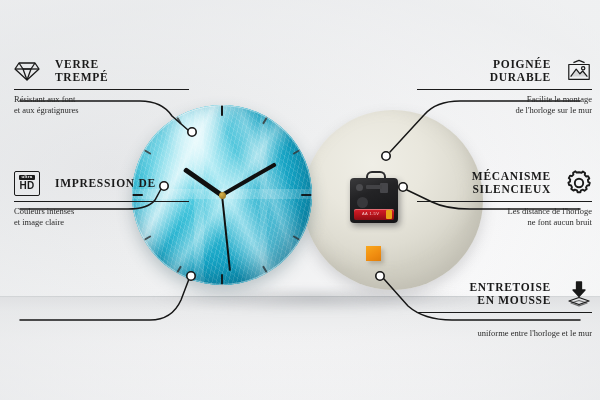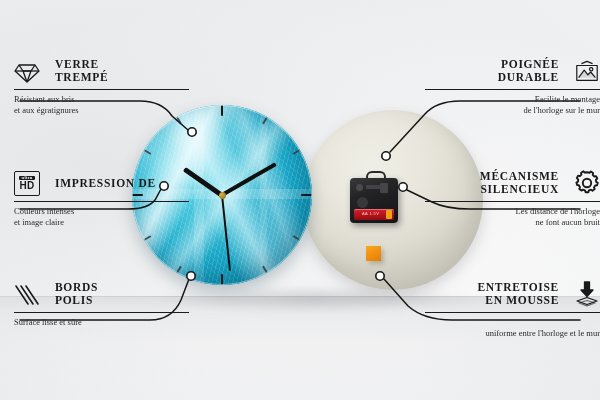--- a/index.html
+++ b/index.html
@@ -87,28 +87,28 @@
   .hand{position:absolute;left:50%;top:50%;transform-origin:0% 50%;}
   .hand-hour{width:46px;height:5px;margin-top:-2.5px;background:#101010;border-radius:3px 2px 2px 3px;}
   .hand-min{width:62px;height:4px;margin-top:-2px;background:#101010;border-radius:3px 2px 2px 3px;}
   .hand-sec{width:76px;height:2px;margin-top:-1px;background:#111;}
   .hand-cap{position:absolute;left:50%;top:50%;width:7px;height:7px;margin:-3.5px 0 0 -3.5px;border-radius:50%;
     background:radial-gradient(circle at 35% 35%,#d8b24a,#8a6a1c);}
 
   
   .callout{position:absolute;width:175px;}
   .callout.left{text-align:left;left:14px;}
-  .callout.right{text-align:right;right:0;}
+  .callout.right{text-align:right;right:8px;}
   .co-head{display:flex;align-items:center;gap:15px;}
   .callout.right .co-head{justify-content:flex-end;}
   .co-title{font-family:"Liberation Serif",serif;font-weight:bold;font-size:11.5px;line-height:13px;
     letter-spacing:.7px;color:#1a1a1a;text-transform:uppercase;}
   .co-rule{height:1px;background:#1b1b1b;margin:5px 0 4px 0;}
   .co-sub{font-family:"Liberation Serif",serif;font-size:8.5px;line-height:10.5px;color:#2a2a2a;}
-  .co-icon{flex:0 0 auto;width:26px;height:26px;color:#1a1a1a;display:flex;align-items:flex-end;justify-content:center;}
+  .co-icon{flex:0 0 auto;width:26px;height:26px;color:#1a1a1a;display:flex;align-items:center;justify-content:center;}
   .co-icon svg{display:block;}
 
   .hdicon{width:28px;height:23px;border:1.6px solid #1a1a1a;border-radius:2px;
     display:flex;flex-direction:column;align-items:center;justify-content:center;line-height:1;}
   .hdicon .u{font-family:"Liberation Sans",sans-serif;font-size:4.4px;font-weight:bold;letter-spacing:.3px;
     background:#1a1a1a;color:#fff;padding:0 2px;border-radius:1px;}
   .hdicon .h{font-family:"Liberation Sans",sans-serif;font-size:10px;font-weight:bold;letter-spacing:.2px;margin-top:1px;}
 
   svg.lines{position:absolute;left:0;top:0;width:600px;height:400px;pointer-events:none;}
 </style>
@@ -227,21 +227,21 @@
             <path d="M9,9 H17"></path>
           </g>
         </svg>
       </span>
       <span class="co-title">
         <span>VERRE</span><br><span>TREMPÉ</span>
       </span>
     </div>
     <div class="co-rule"></div>
     <div class="co-sub">
-      <span>Résistant aux bris</span><br><span>et aux égratignures</span>
+      <span>Résistant aux font</span><br><span>et aux égratignures</span>
     </div>
   </div>
 
   <div class="callout left" style="top:170px;">
     <div class="co-head">
       <span class="co-icon">
         <span class="hdicon">
           <span class="u">ultra</span>
           <span class="h">HD</span>
         </span>
@@ -249,40 +249,20 @@
       <span class="co-title">
         <span>IMPRESSION DE</span><br>
       </span>
     </div>
     <div class="co-rule"></div>
     <div class="co-sub">
       <span>Couleurs intenses</span><br><span>et image claire</span>
     </div>
   </div>
 
-  <div class="callout left" style="top:281px;">
-    <div class="co-head">
-      <span class="co-icon">
-        <svg width="26" height="24" viewBox="0 0 26 24">
-          <g stroke="#1a1a1a" stroke-width="1.6" stroke-linecap="round">
-            <path d="M2,3 L14,21"></path>
-              <path d="M7,3 L19,21"></path>
-              <path d="M12,3 L24,21"></path>
-          </g>
-        </svg>
-      </span>
-      <span class="co-title">
-        <span>BORDS</span><br><span>POLIS</span>
-      </span>
-    </div>
-    <div class="co-rule"></div>
-    <div class="co-sub">
-      <span>Surface lisse et sûre</span>
-    </div>
-  </div>
 
   <div class="callout right" style="top:58px;">
     <div class="co-head">
       <span class="co-title">
         <span>POIGNÉE</span><br><span>DURABLE</span>
       </span>
       <span class="co-icon">
         <svg width="28" height="24" viewBox="0 0 28 24">
           <g fill="none" stroke="#1a1a1a" stroke-width="1.3" stroke-linejoin="round">
             <path d="M8,3 L14,0.5 L20,3"></path>

